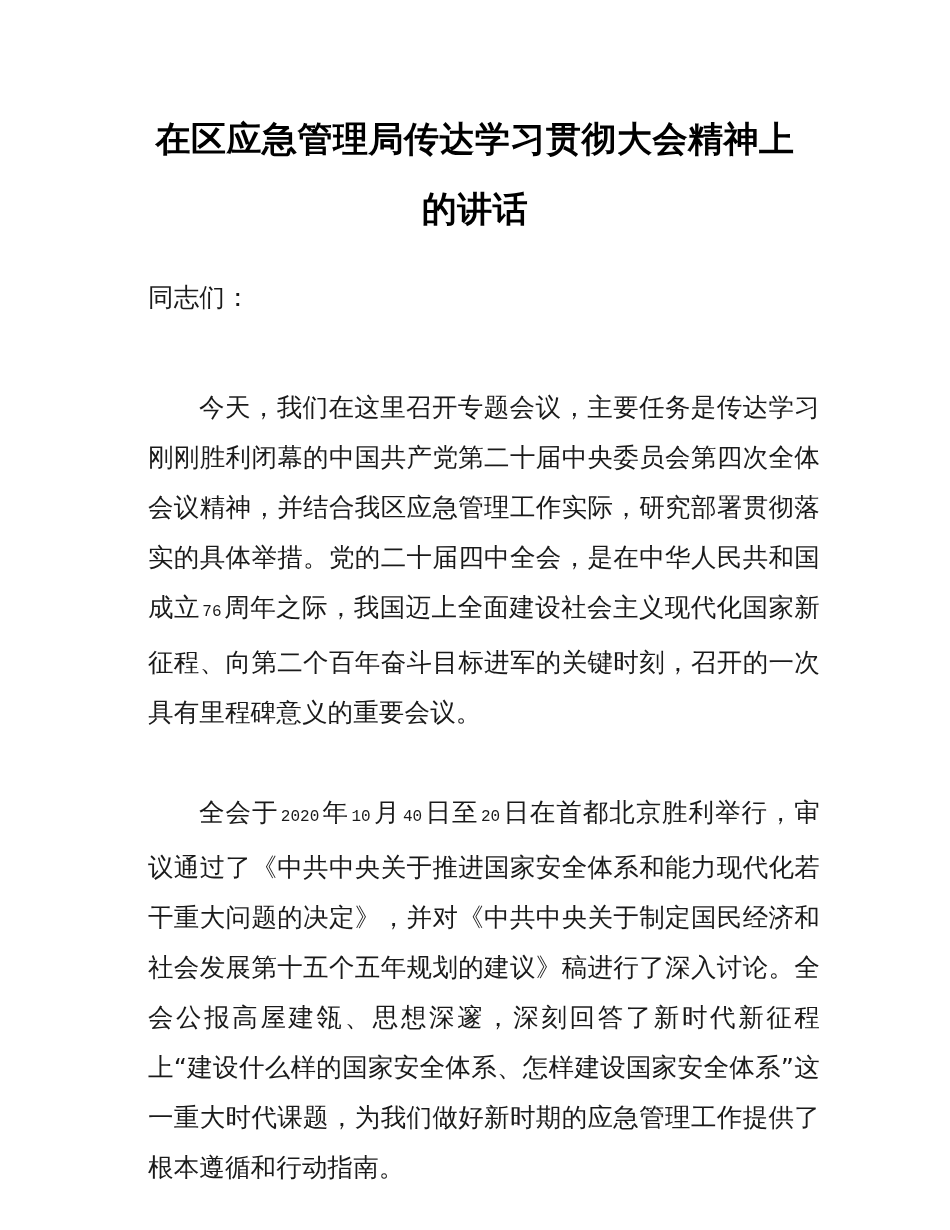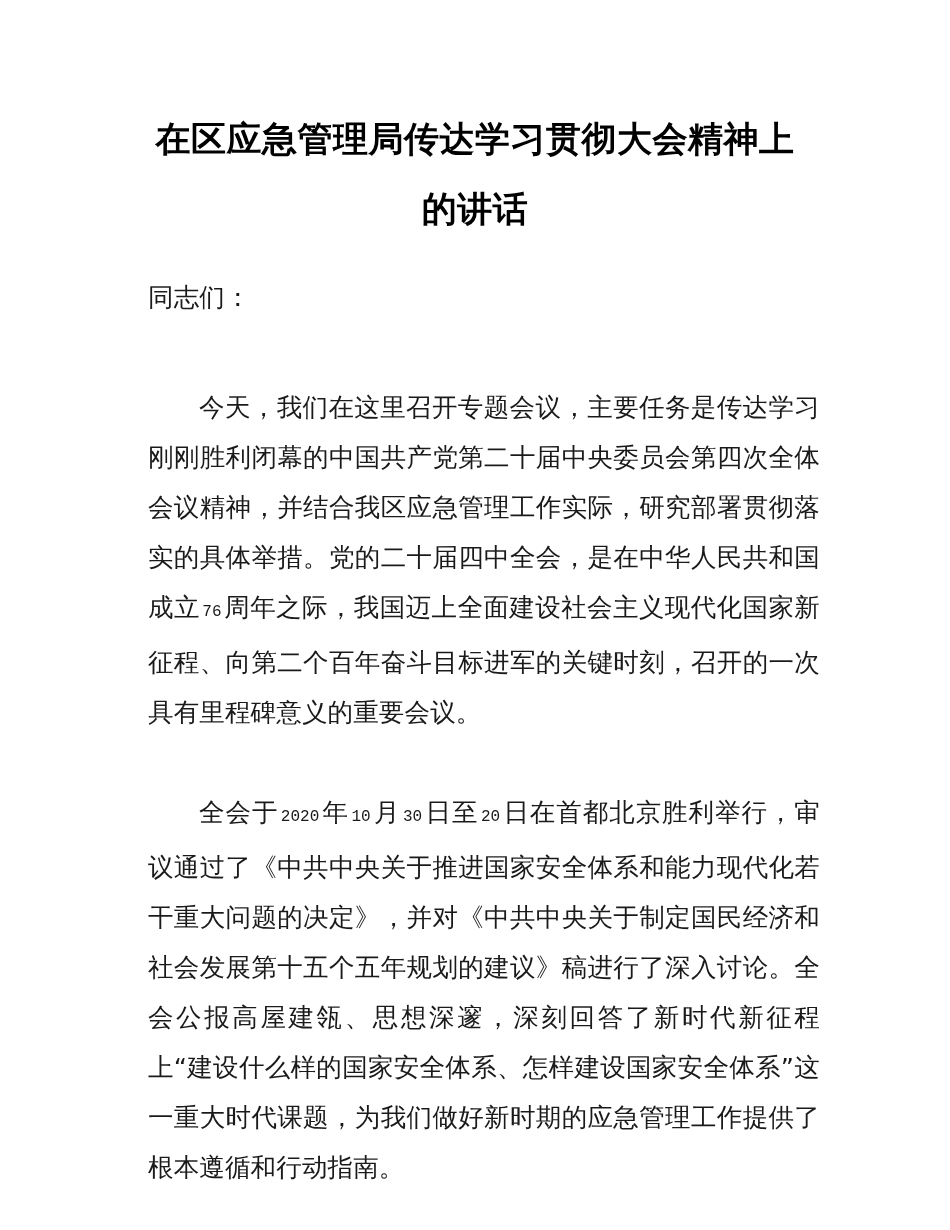--- a/index.html
+++ b/index.html
@@ -92,17 +92,17 @@
   <div class="body-block">
 
     <p class="para salutation">同志们：</p>
 
     <div class="spacer-line"></div>
 
     <p class="para indent">今天，我们在这里召开专题会议，主要任务是传达学习刚刚胜利闭幕的中国共产党第二十届中央委员会第四次全体会议精神，并结合我区应急管理工作实际，研究部署贯彻落实的具体举措。党的二十届四中全会，是在中华人民共和国成立<span class="num">76</span>周年之际，我国迈上全面建设社会主义现代化国家新征程、向第二个百年奋斗目标进军的关键时刻，召开的一次具有里程碑意义的重要会议。</p>
 
     <div class="spacer-line"></div>
 
-    <p class="para indent">全会于<span class="num">2020</span>年<span class="num">10</span>月<span class="num">30</span>日至<span class="num">20</span>日在首都北京胜利举行，审议通过了《中共中央关于推进国家安全体系和能力现代化若干重大问题的决定》，并对《中共中央关于制定国民经济和社会发展第十五个五年规划的建议》稿进行了深入讨论。全会公报高屋建瓴、思想深邃，深刻回答了新时代新征程上“建设什么样的国家安全体系、怎样建设国家安全体系”这一重大时代课题，为我们做好新时期的应急管理工作提供了根本遵循和行动指南。</p>
+    <p class="para indent">全会于<span class="num">2020</span>年<span class="num">10</span>月<span class="num">40</span>日至<span class="num">20</span>日在首都北京胜利举行，审议通过了《中共中央关于推进国家安全体系和能力现代化若干重大问题的决定》，并对《中共中央关于制定国民经济和社会发展第十五个五年规划的建议》稿进行了深入讨论。全会公报高屋建瓴、思想深邃，深刻回答了新时代新征程上“建设什么样的国家安全体系、怎样建设国家安全体系”这一重大时代课题，为我们做好新时期的应急管理工作提供了根本遵循和行动指南。</p>
 
   </div>
 
 </div>
 
 </body></html>

